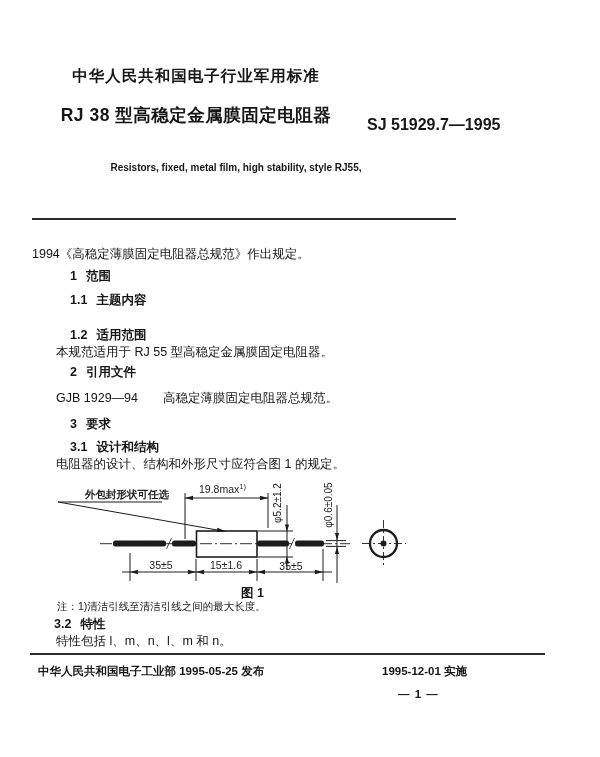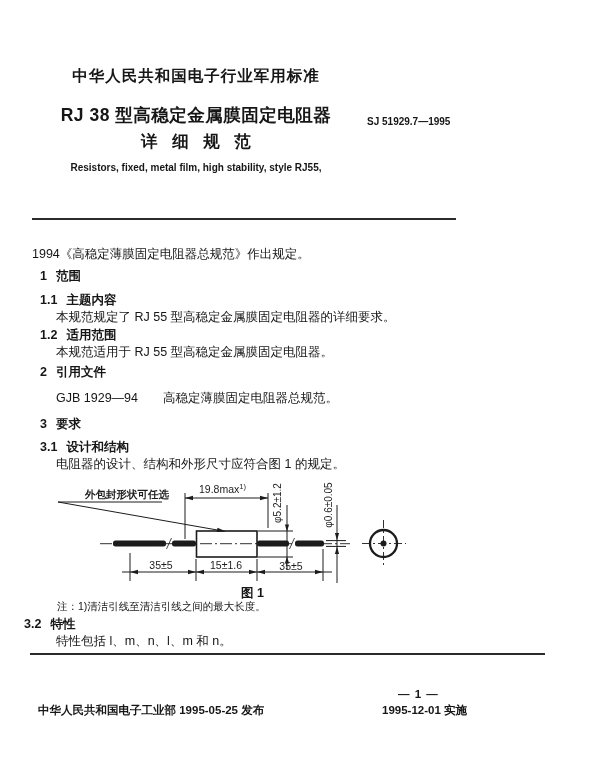--- a/index.html
+++ b/index.html
@@ -7,58 +7,56 @@
     position:relative;width:600px;height:757px;margin:0 auto;
     background:#ffffff;overflow:hidden;
     font-family:"Liberation Sans","DejaVu Sans",sans-serif;
     color:#161616;
   }
   .abs{position:absolute;white-space:nowrap;}
   .hdr-center{left:0;width:392px;text-align:center;}
   .std-type{top:66px;font-size:15.5px;font-weight:bold;letter-spacing:1px;}
   .title1{top:103px;font-size:17.5px;font-weight:bold;letter-spacing:.5px;}
   .title2{top:131px;font-size:16.5px;font-weight:bold;word-spacing:10px;}
-  .std-num{left:367px;top:116px;font-size:10px;font-weight:bold;}
-  .en1{top:162px;font-size:10px;font-weight:bold;}
+  .std-num{left:367px;top:116px;font-size:16px;font-weight:bold;}
+  .en1{top:162px;font-size:10px;font-weight:bold;margin-left:40px;}
   .en2{top:179px;font-size:10px;font-weight:bold;}
   .rule{position:absolute;background:#2b2b2b;height:2.4px;}
   .rule-top{left:32px;top:218px;width:424px;}
   .rule-bottom{left:30px;top:653px;width:515px;}
   .bline{position:absolute;font-size:12.5px;white-space:nowrap;}
-  .hline{position:absolute;font-size:12.5px;font-weight:bold;white-space:nowrap;}
+  .hline{position:absolute;font-size:12.5px;font-weight:bold;white-space:nowrap;margin-left:30px;}
   .hnum{display:inline-block;margin-right:9px;}
   .note{position:absolute;font-size:10.5px;white-space:nowrap;}
   .figcap{position:absolute;font-size:12.5px;font-weight:bold;}
-  .foot{position:absolute;top:664px;font-size:11.5px;font-weight:bold;white-space:nowrap;margin-top:39px;}
+  .foot{position:absolute;top:664px;font-size:11.5px;font-weight:bold;white-space:nowrap;}
   .pagenum{position:absolute;left:398px;top:688px;font-size:11.5px;font-weight:bold;letter-spacing:1px;}
   svg.fig{position:absolute;left:0;top:0;width:600px;height:757px;}
   svg.fig text{font-family:"Liberation Sans","DejaVu Sans",sans-serif;fill:#1c1c1c;}
 </style>
 </head>
 <body>
 
 <div class="page">
 
   <div class="abs hdr-center std-type">中华人民共和国电子行业军用标准</div>
   <div class="abs hdr-center title1">RJ 38 型高稳定金属膜固定电阻器</div>
-  <div class="abs hdr-center title2">详 细 规 范</div>
   <div class="abs std-num">SJ 51929.7—1995</div>
   <div class="abs hdr-center en1">Resistors, fixed, metal film, high stability, style RJ55,</div>
   <div class="rule rule-top"></div>
 
   <div class="bline" style="left:32px;top:246px">1994《高稳定薄膜固定电阻器总规范》作出规定。</div>
 
   <div class="hline" style="left:40px;top:268px">
     <span class="hnum">1</span><span>范围</span>
   </div>
 
   <div class="hline" style="left:40px;top:292px">
     <span class="hnum">1.1</span><span>主题内容</span>
   </div>
-  <div class="bline" style="left:56px;top:309px">本规范规定了 RJ 55 型高稳定金属膜固定电阻器的详细要求。</div>
 
   <div class="hline" style="left:40px;top:327px">
     <span class="hnum">1.2</span><span>适用范围</span>
   </div>
   <div class="bline" style="left:56px;top:344px">本规范适用于 RJ 55 型高稳定金属膜固定电阻器。</div>
 
   <div class="hline" style="left:40px;top:364px">
     <span class="hnum">2</span><span>引用文件</span>
   </div>
   <div class="bline" style="left:56px;top:390px">GJB 1929—94　　高稳定薄膜固定电阻器总规范。</div>

